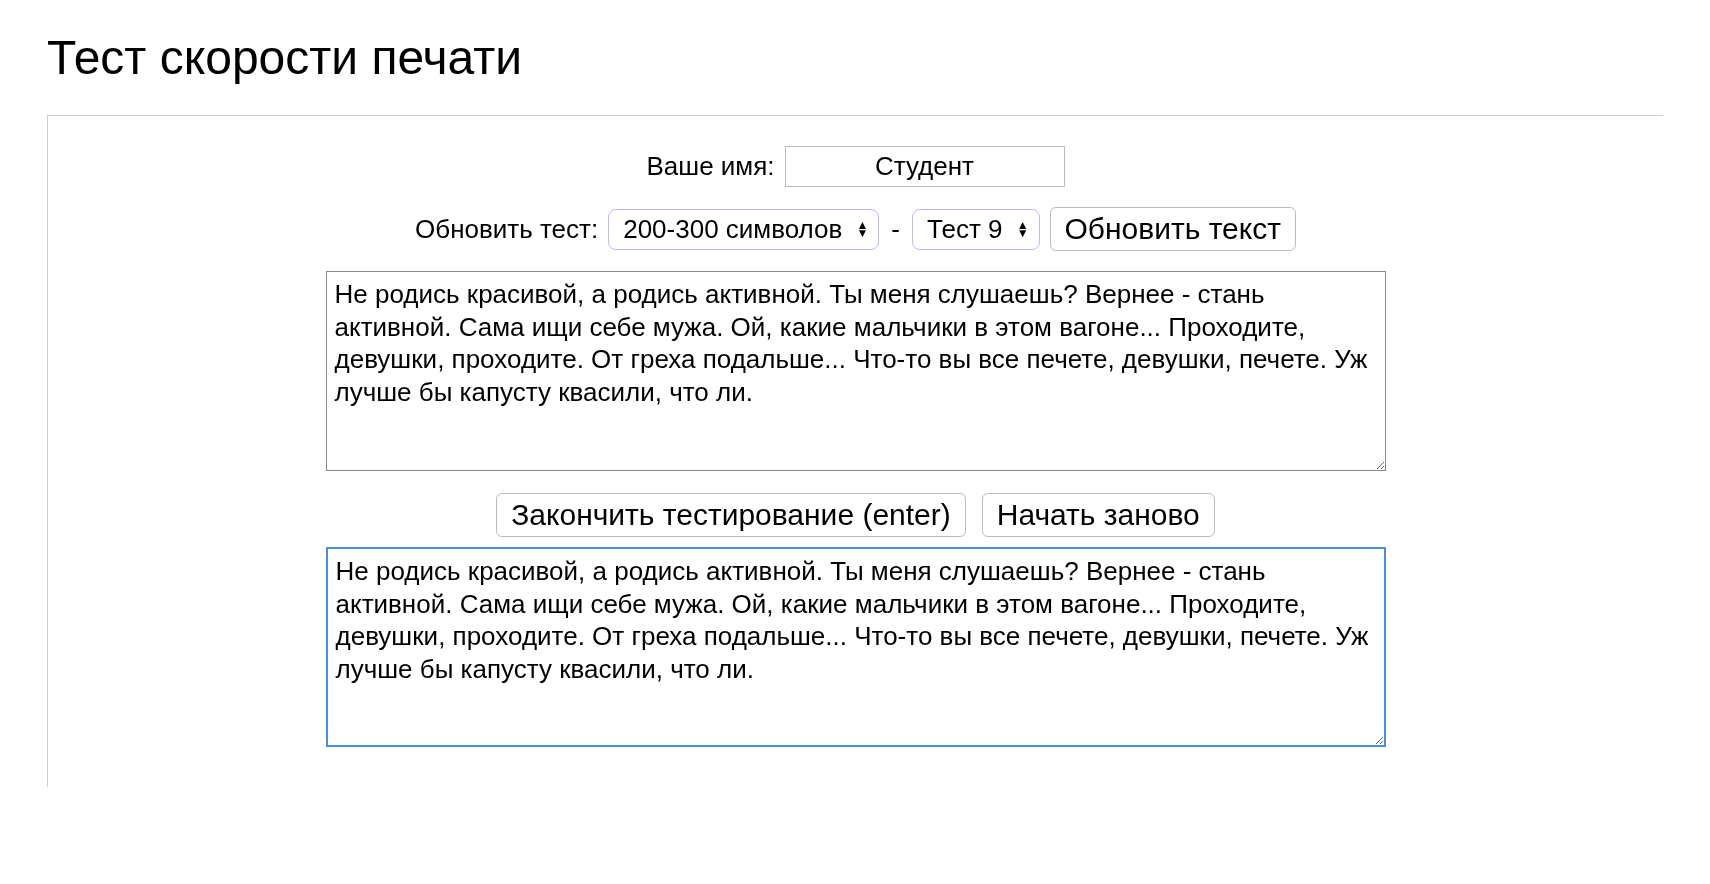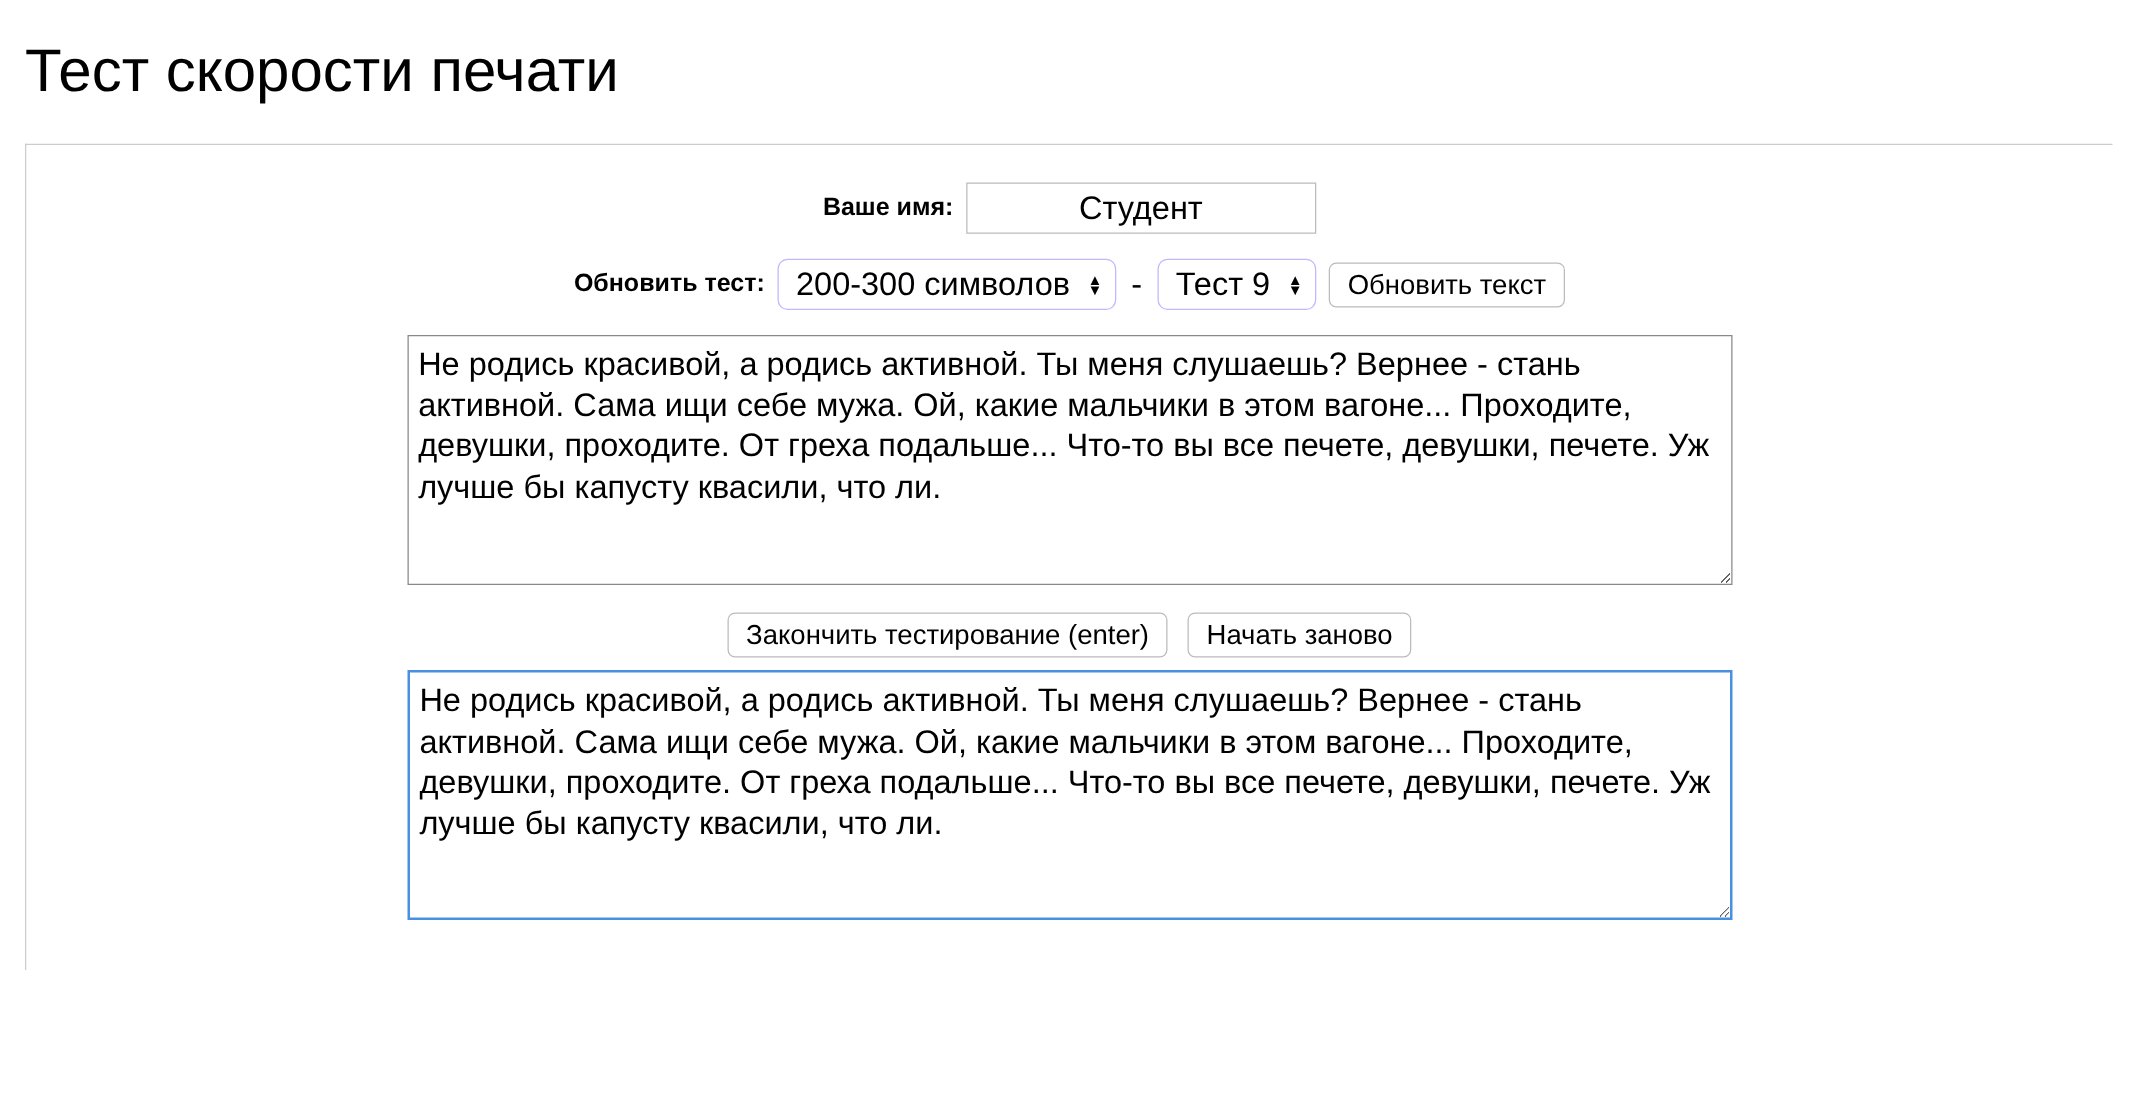--- a/index.html
+++ b/index.html
@@ -4,43 +4,42 @@
   <style>
     * { box-sizing: border-box; }
     body {
       margin: 0;
       padding: 0;
       font-family: Arial, Helvetica, sans-serif;
       background: #fff;
       color: #000;
     }
     .page {
-      padding: 20px 20px;
+      padding: 20px 47px;
     }
     h1.page-title {
       font-size: 48px;
       font-weight: normal;
       margin: 10px 0 30px 0;
     }
     .main-box {
       border-top: 1px solid #ccc;
       border-left: 1px solid #ccc;
       padding: 30px 0 40px 0;
     }
     .row {
       display: flex;
       align-items: center;
       justify-content: center;
       gap: 10px;
       margin-bottom: 20px;
       font-size: 26px;
     }
     .row label {
-      font-size: 20px;
-      font-weight: bold;
+      font-size: 26px;
     }
     input[type="text"] {
       font-size: 26px;
       padding: 4px 8px;
       border: 1px solid #bbb;
       width: 280px;
       font-family: inherit;
       text-align: center;
     }
     .select-wrap {
@@ -62,21 +61,21 @@
       flex-direction: column;
       line-height: 0.5;
       font-size: 12px;
       gap: 2px;
     }
     .dash {
       font-size: 26px;
       margin: 0 2px;
     }
     button.std-btn {
-      font-size: 22px;
+      font-size: 30px;
       padding: 4px 14px;
       border: 1px solid #bbb;
       border-radius: 6px;
       background: #fff;
       cursor: pointer;
       font-family: inherit;
     }
     .textareas {
       width: 1060px;
       margin: 0 auto;

